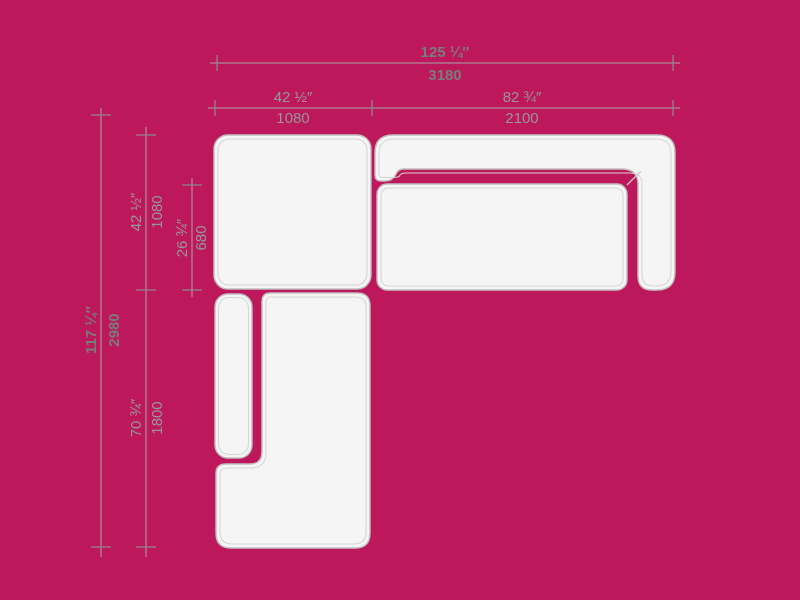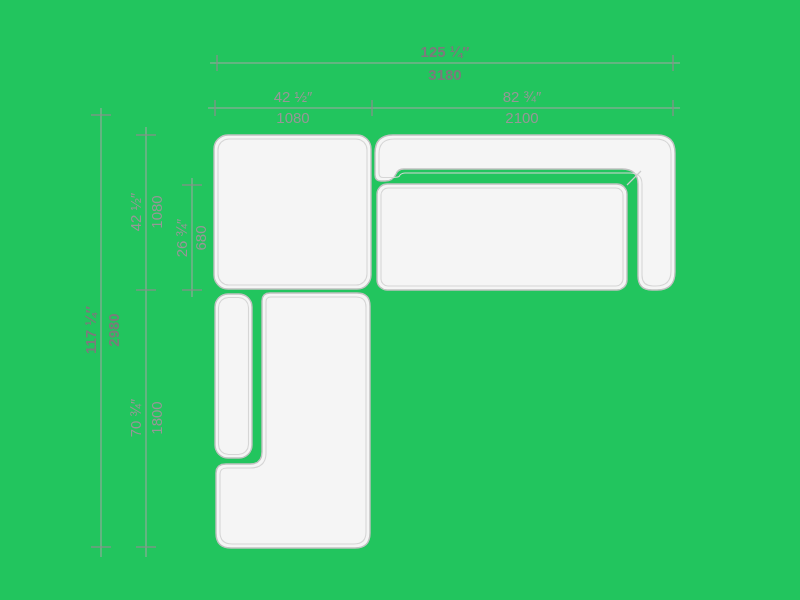--- a/index.html
+++ b/index.html
@@ -1,17 +1,17 @@
 <!DOCTYPE html>
 <html><head>
 <meta charset="utf-8">
 <style>
   html,body{margin:0;padding:0;}
   body{background:#e9e9e9;font-family:"Liberation Sans","DejaVu Sans",sans-serif;}
-  .stage{position:relative;width:800px;height:600px;background:#22c55e;overflow:hidden;}
+  .stage{position:relative;width:800px;height:600px;background:#be185d;overflow:hidden;}
   svg{display:block;}
   .outline{fill:#f5f5f5;stroke:#c1c1c1;stroke-width:1.4;stroke-linejoin:round;}
   .outline-inner{fill:none;stroke:#d6d6d6;stroke-width:1.1;stroke-linejoin:round;}
   .seam{stroke:#cccccc;stroke-width:1.2;fill:none;}
   .dim{stroke:#a4a4a4;stroke-width:1;fill:none;}
   .tick{stroke:#8d8d8d;stroke-width:1.2;fill:none;}
   text.dim-label{font-size:15px;fill:#979797;}
   text.strong{font-weight:bold;fill:#7b7b7b;}
   .mid{text-anchor:middle;}
 </style>

